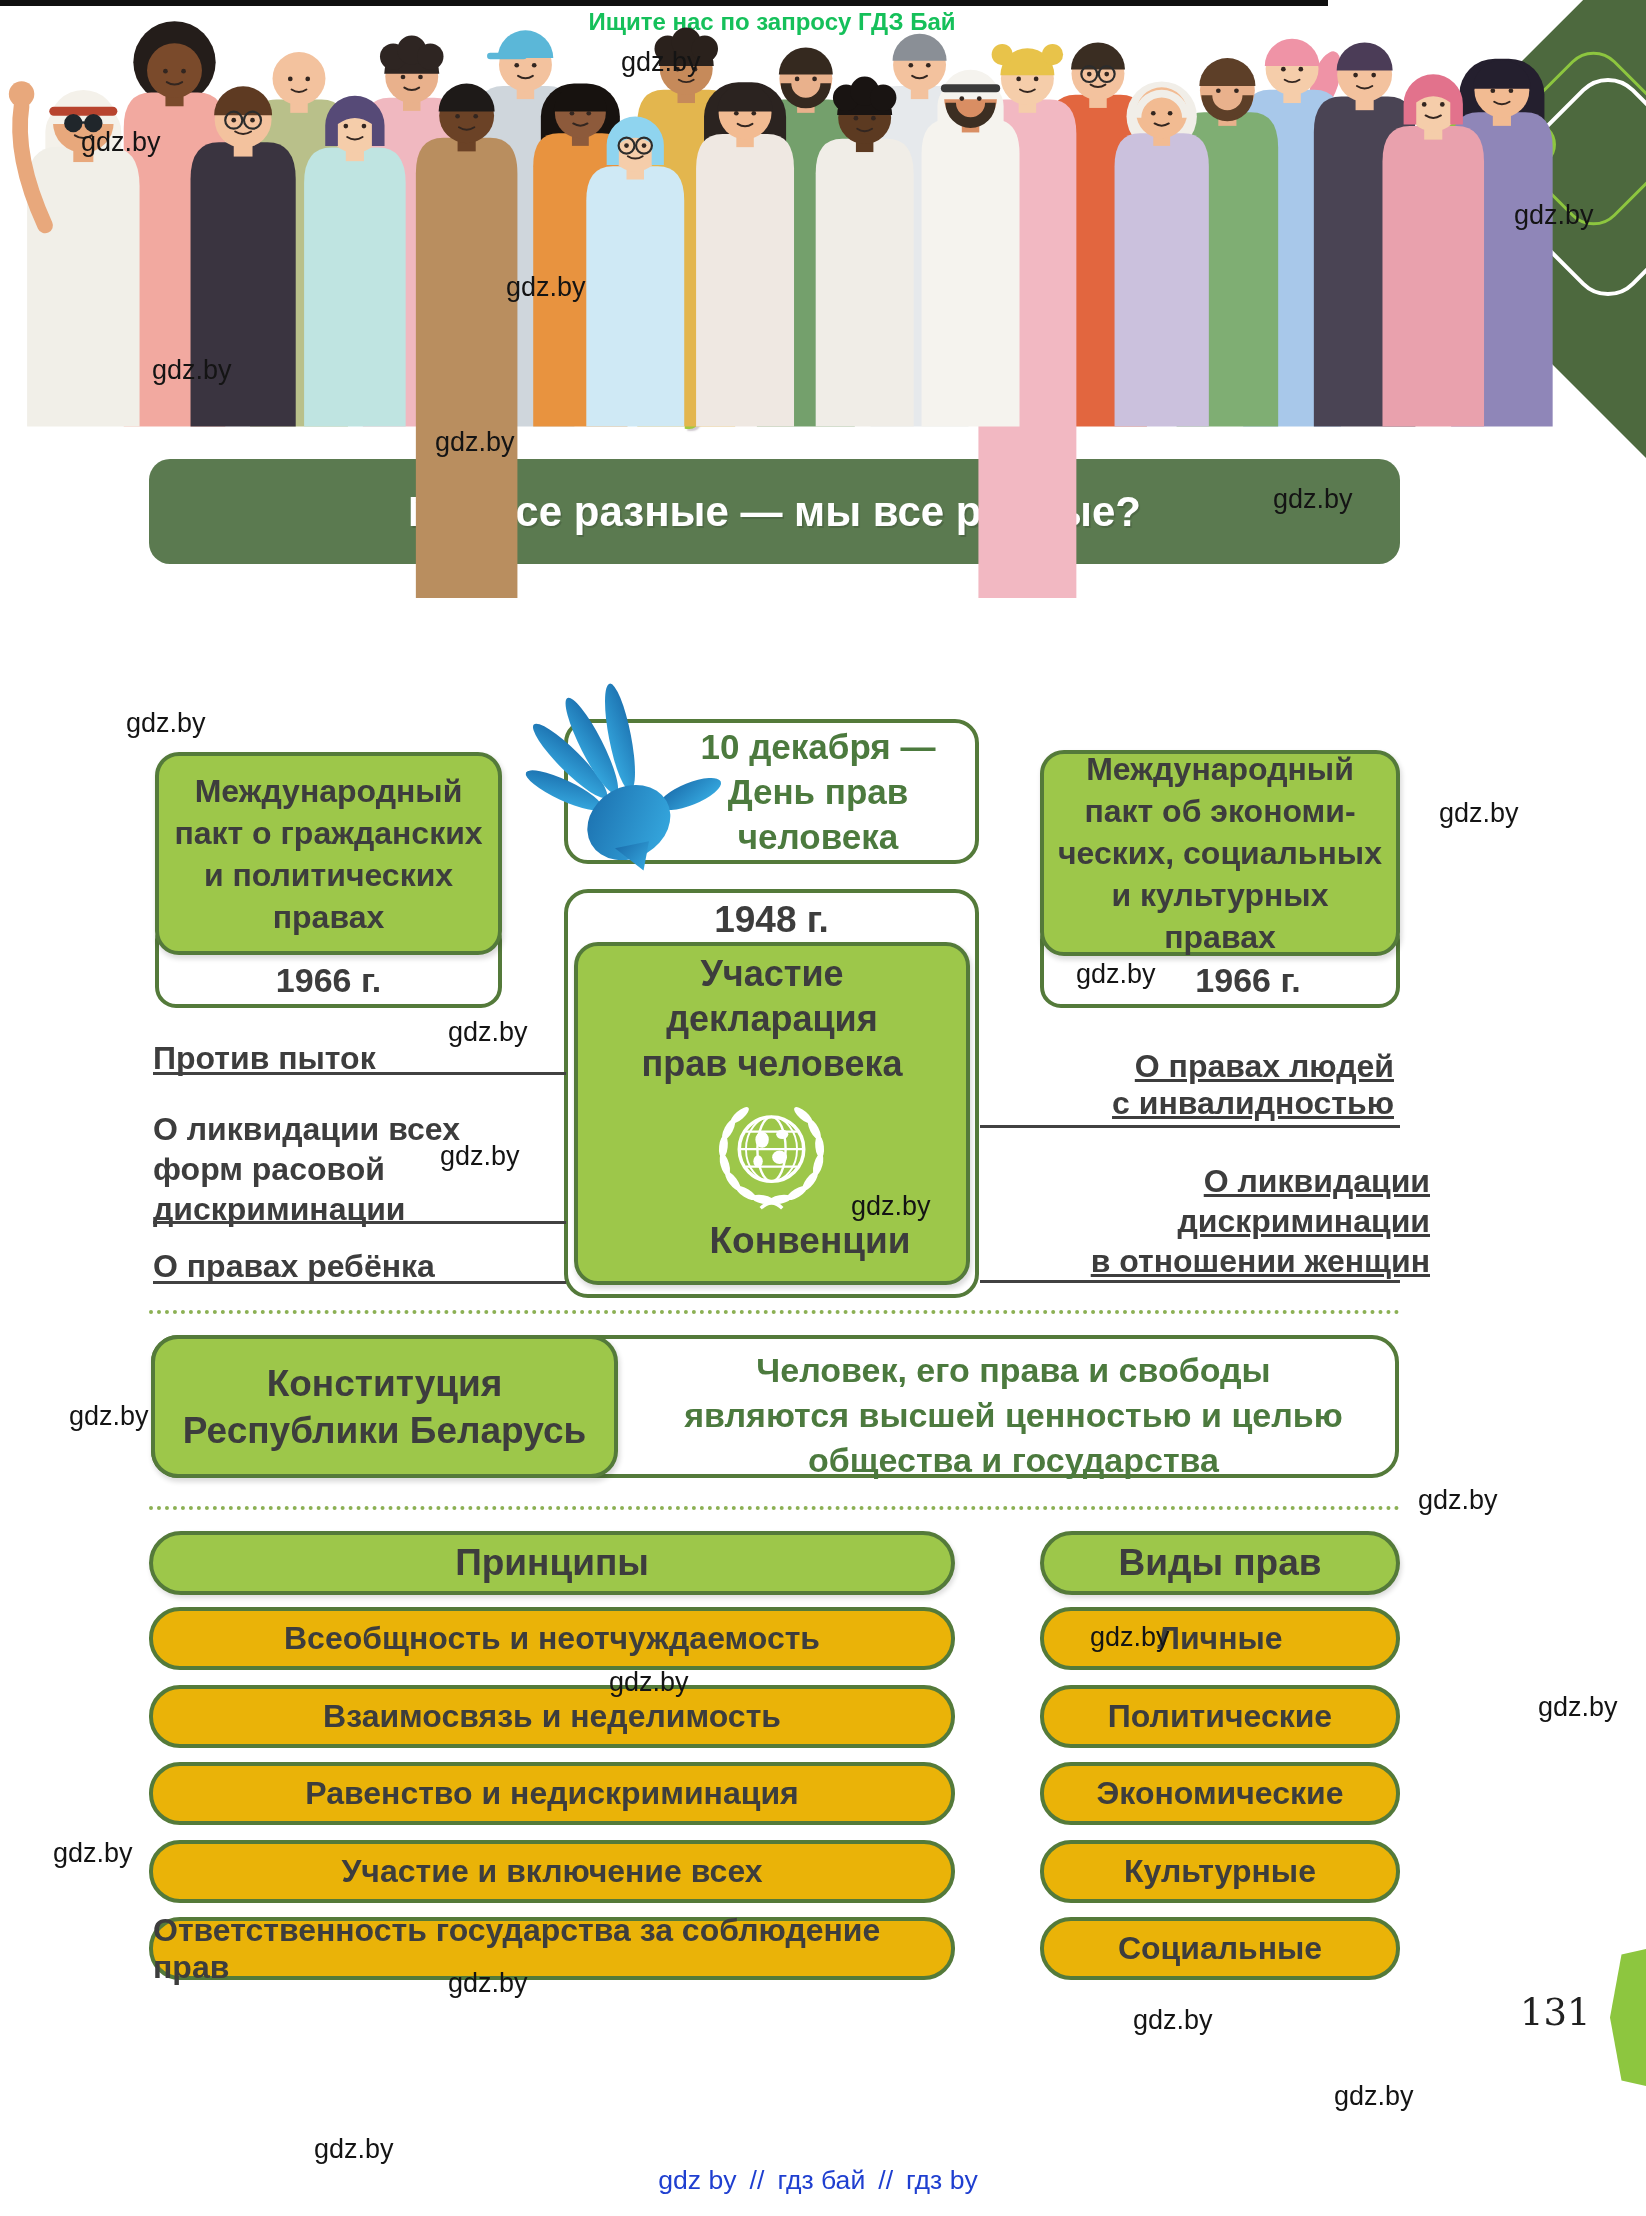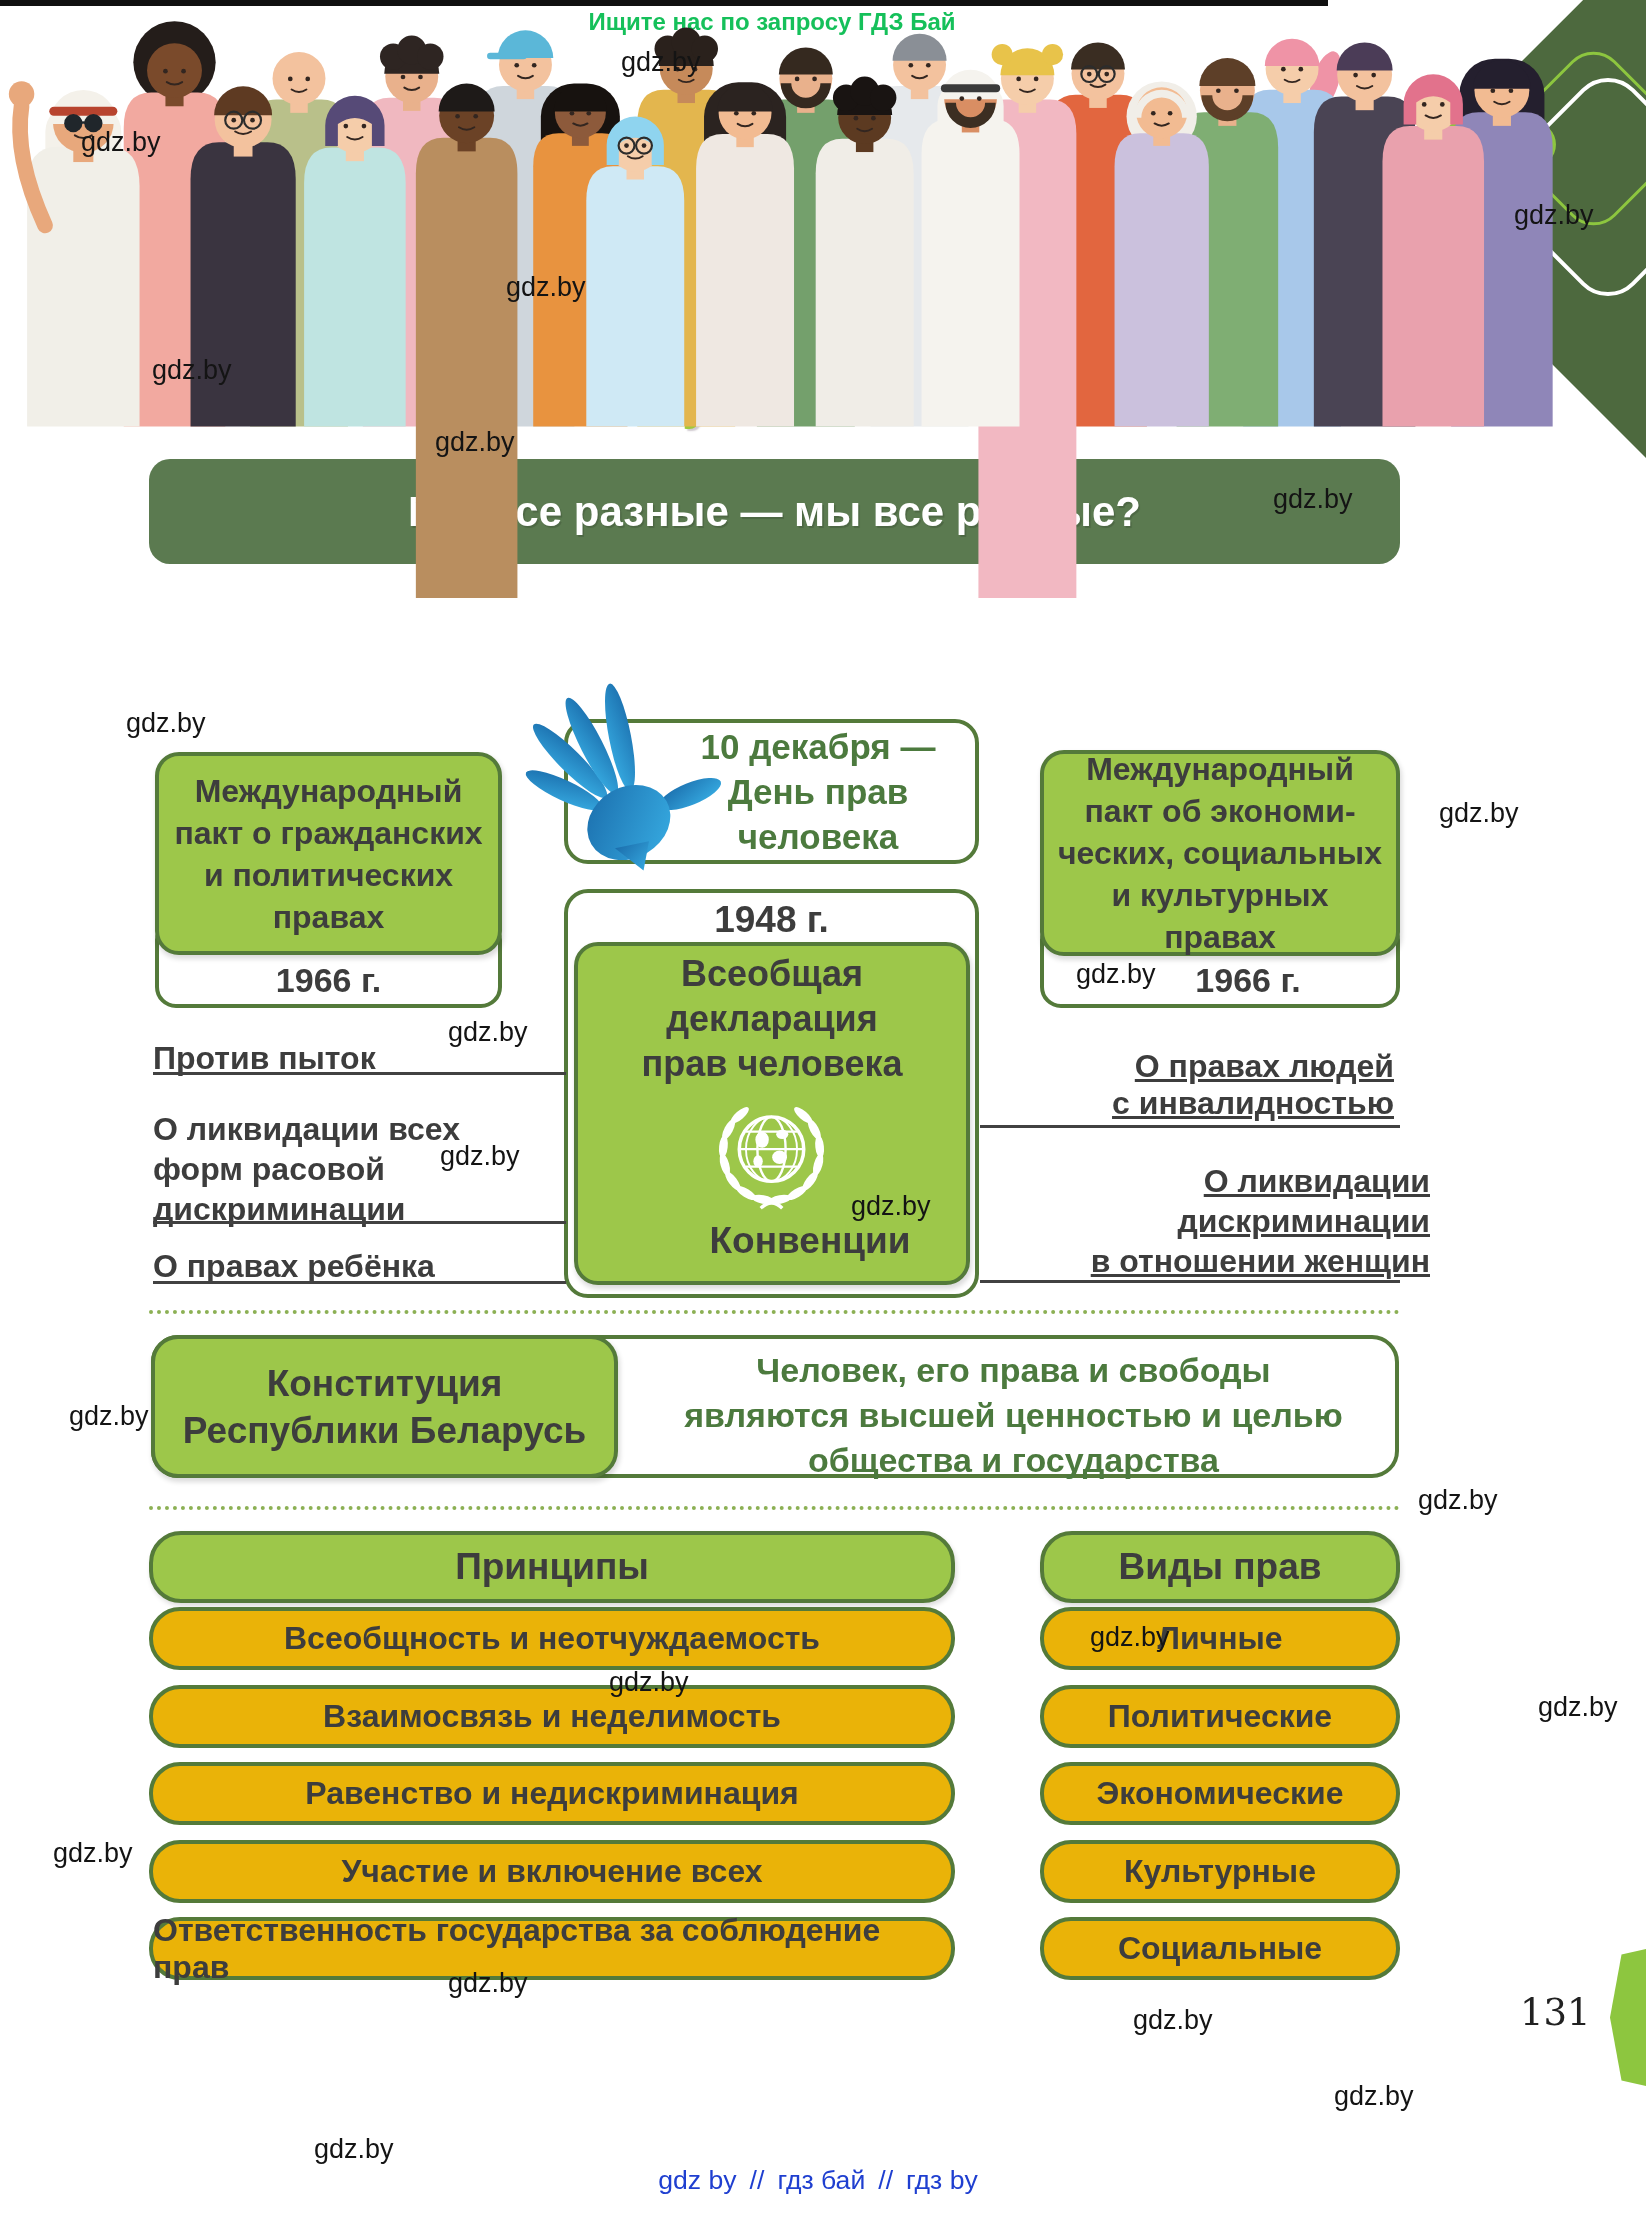--- a/index.html
+++ b/index.html
@@ -71,21 +71,21 @@
 
   .dotted{height:0;border-top:4.8px dotted var(--dot-green);}
   #dotted1{left:149px;top:1310px;width:1251px;}
   #dotted2{left:149px;top:1506px;width:1251px;}
 
   #const-white{left:151px;top:1335px;width:1248px;height:143px;border-radius:27px;}
   #const-green{left:151px;top:1335px;width:467px;height:143px;border-radius:27px;}
   #const-green div{font-size:37px;line-height:47px;}
   #const-quote{left:645px;top:1348px;width:737px;font-size:34px;line-height:45px;color:var(--green-text);}
 
-  .col-header{height:72px;border-radius:32px;font-size:37px;}
+  .col-header{height:64px;border-radius:32px;font-size:37px;}
   #principles-header{left:149px;top:1531px;width:806px;}
   #rights-header{left:1040px;top:1531px;width:360px;}
   #principles-list{left:149px;top:1607px;width:806px;}
   #rights-list{left:1040px;top:1607px;width:360px;}
   .pill{box-sizing:border-box;height:63px;margin-bottom:14.5px;border-radius:31px;background:#eab308;
         border:4.8px solid var(--green-border);display:flex;align-items:center;justify-content:center;
         font-size:32px;font-weight:bold;color:#3d3d3d;}
 
   #page-tab{left:1610px;top:1949px;width:36px;height:137px;background:var(--badge-green);
      clip-path:polygon(100% 0%,32% 4%,0% 50%,32% 96%,100% 100%);}
@@ -387,21 +387,21 @@
 пакт об экономи-
 ческих, социальных
 и культурных
 правах</div>
   </div>
   <div id="right-pact-year" class="abs c b">1966 г.</div>
 
   <div id="declaration-white" class="abs white-box"></div>
   <div id="declaration-year" class="abs c b">1948 г.</div>
   <div id="declaration-green" class="abs green-box"></div>
-  <div id="declaration-title" class="abs c pre b">Всеобщая
+  <div id="declaration-title" class="abs c pre b">Участие
 декларация
 прав человека</div>
   <svg id="un-emblem" class="abs" viewBox="0 0 100 96">
       <ellipse cx="56.3" cy="81.5" rx="8.5" ry="3.2" fill="#fff" transform="rotate(170.0 56.3 81.5)"></ellipse>
       <ellipse cx="68.8" cy="76.7" rx="8.5" ry="3.2" fill="#fff" transform="rotate(148.5 68.8 76.7)"></ellipse>
       <ellipse cx="78.8" cy="67.7" rx="8.5" ry="3.2" fill="#fff" transform="rotate(127.0 78.8 67.7)"></ellipse>
       <ellipse cx="84.7" cy="55.6" rx="8.5" ry="3.2" fill="#fff" transform="rotate(105.5 84.7 55.6)"></ellipse>
       <ellipse cx="85.8" cy="42.2" rx="8.5" ry="3.2" fill="#fff" transform="rotate(84.0 85.8 42.2)"></ellipse>
       <ellipse cx="81.9" cy="29.4" rx="8.5" ry="3.2" fill="#fff" transform="rotate(62.5 81.9 29.4)"></ellipse>
       <ellipse cx="73.6" cy="18.8" rx="8.5" ry="3.2" fill="#fff" transform="rotate(41.0 73.6 18.8)"></ellipse>

